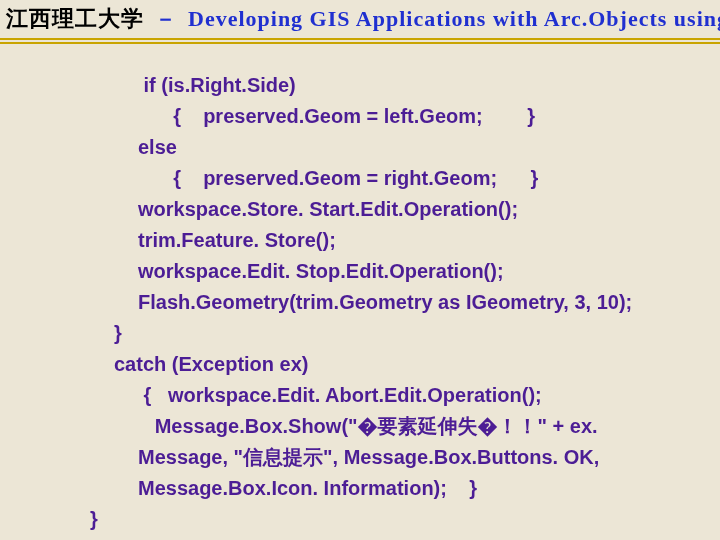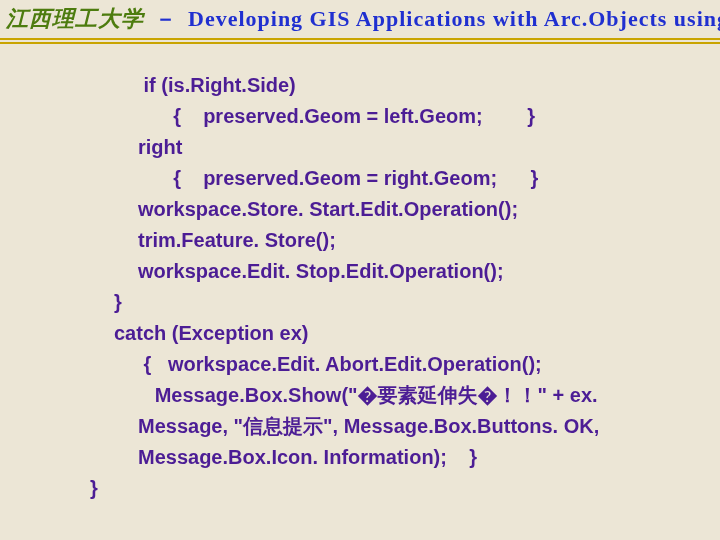--- a/index.html
+++ b/index.html
@@ -29,23 +29,22 @@
   .header-text {
     position: absolute;
     left: 6px;
     top: 4px;
     font-family: "SimSun", "NSimSun", serif;
     font-size: 22px;
     letter-spacing: 1px;
     white-space: nowrap;
   }
   .uni {
-    color: #4d7c0f;
+    color: #000000;
     font-weight: bold;
-    font-style: italic;
   }
   .dash {
     color: #2030d0;
     font-weight: bold;
     margin: 0 4px;
   }
   .course {
     color: #2030d0;
     font-weight: bold;
   }
@@ -73,23 +72,24 @@
     <span class="uni">江西理工大学</span>
     <span class="dash">－</span>
     <span class="course">Developing GIS Applications with Arc.Objects using C#. NE</span>
   </div>
   <div class="header-underline2"></div>
 </div>
 
 <div class="code-area">
   <div class="lv2"> if (is.Right.Side)</div>
   <div class="lv3">  {    preserved.Geom = left.Geom;        }</div>
-  <div class="lv2">right</div>
+  <div class="lv2">else</div>
   <div class="lv3">  {    preserved.Geom = right.Geom;      }</div>
   <div class="lv2">workspace.Store. Start.Edit.Operation();</div>
   <div class="lv2">trim.Feature. Store();</div>
   <div class="lv2">workspace.Edit. Stop.Edit.Operation();</div>
+  <div class="lv2">Flash.Geometry(trim.Geometry as IGeometry, 3, 10);</div>
   <div class="lv1">}</div>
   <div class="lv1">catch (Exception ex)</div>
   <div class="lv2"> {   workspace.Edit. Abort.Edit.Operation();</div>
   <div class="lv2">   Message.Box.Show("�要素延伸失�！！" + ex. Message, "信息提示", Message.Box.Buttons. OK, Message.Box.Icon. Information);    }</div>
   <div class="lv0">}</div>
 </div>
 
 </body></html>

